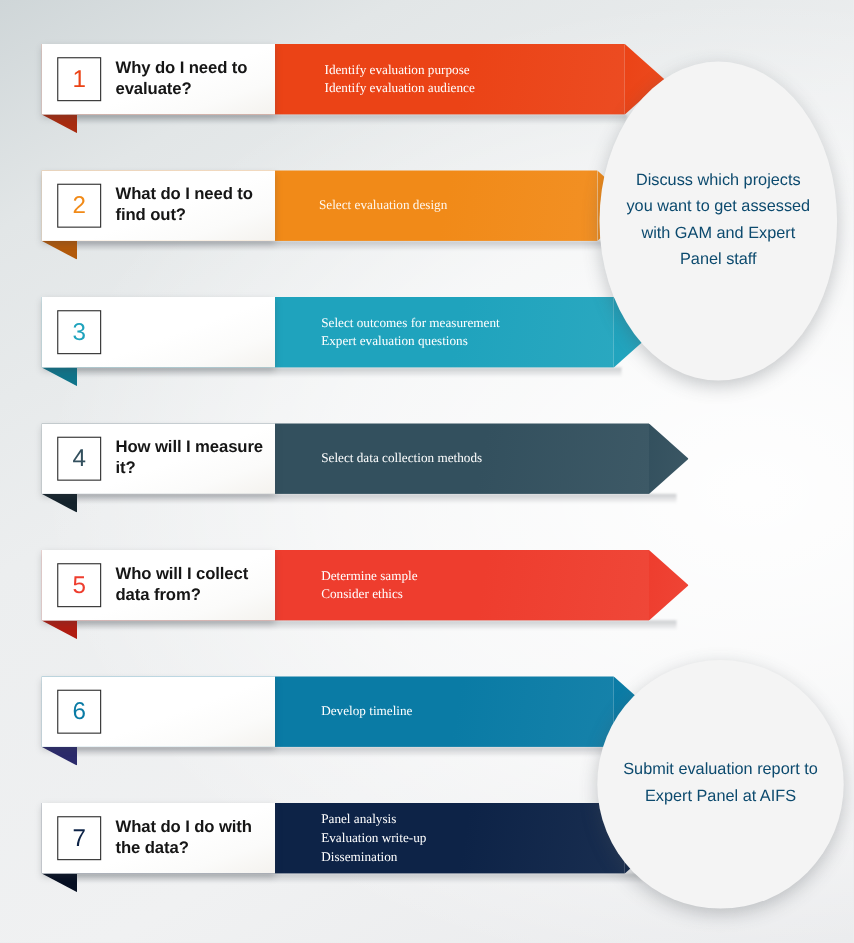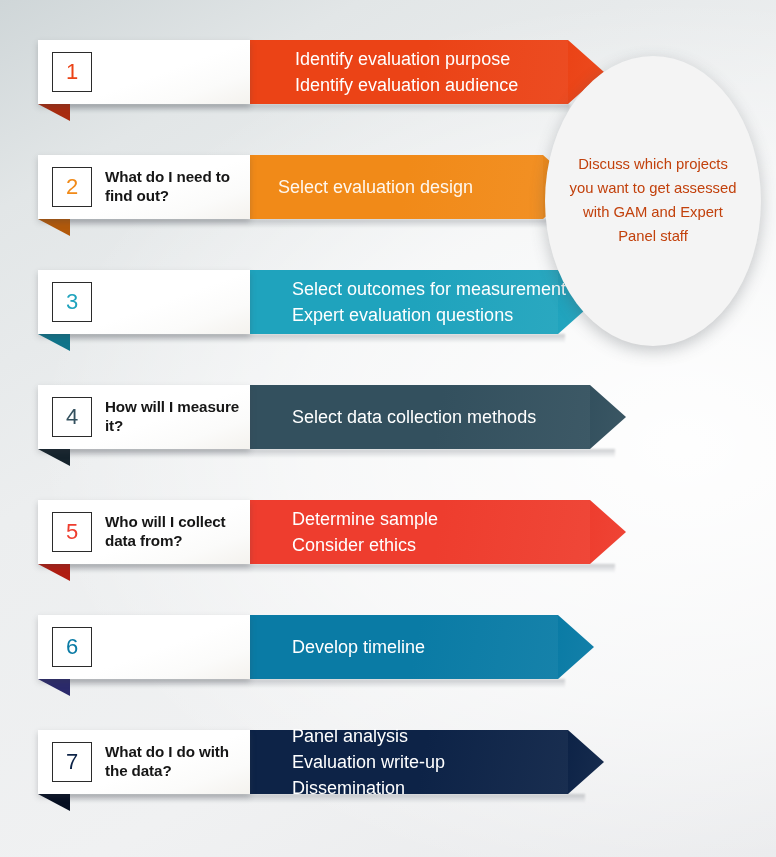--- a/index.html
+++ b/index.html
@@ -114,40 +114,41 @@
     position: absolute;
     top: 0;
     height: 64px;
     display: flex;
     flex-direction: column;
     justify-content: center;
     z-index: 4;
     pointer-events: none;
   }
   .actions div {
-    font-size: 18px;
+    font-size: 12px;
     line-height: 1.45;
     white-space: nowrap;
+    font-family: Liberation Serif, serif;
   }
 
   
   .callout {
     position: absolute;
     border-radius: 50%;
     background: #f4f4f4;
     box-shadow: 0 5px 16px rgba(70,76,84,0.30);
     display: flex;
     align-items: center;
     justify-content: center;
     z-index: 9;
   }
   .callout p {
     margin: 0;
     text-align: center;
-    color: #c2410c;
+    color: #0c4a6e;
     font-size: 14.8px;
     line-height: 1.62;
     padding: 0 22px;
   }
 </style>
 </head>
 <body>
 
 <div id="canvas">
 
@@ -159,31 +160,32 @@
       <div class="band-tip" style="left: 530px; background: linear-gradient(100deg, rgb(235, 67, 22) 0%, rgb(236, 75, 31) 100%); clip-path: polygon(0px 0px, 100% 50%, 0px 100%);"></div>
     </div>
     <div class="actions" style="left: 295px; color: rgb(255, 255, 255);">
       <div>Identify evaluation purpose</div>
       <div>Identify evaluation audience</div>
     </div>
     <div class="card">
       <div class="numbox">
         <span style="color: rgb(235, 67, 22);">1</span>
       </div>
+      <div class="qtext">Why do I need to evaluate?</div>
     </div>
   </div>
 
   <div class="row" style="top:155px;">
     <div class="band-shadow" style="width:490px;"></div>
     <div class="fold" style="background: rgb(177, 89, 11);"></div>
     <div class="band" style="width:505px;">
       <div class="band-body" style="background: linear-gradient(100deg, rgb(207, 119, 21) 0%, rgb(241, 138, 24) 26%, rgb(241, 138, 24) 72%, rgb(242, 144, 36) 100%);"></div>
       <div class="band-tip" style="left: 505px; background: linear-gradient(100deg, rgb(241, 138, 24) 0%, rgb(242, 143, 33) 100%); clip-path: polygon(0px 0px, 100% 50%, 0px 100%);"></div>
     </div>
-    <div class="actions" style="left: 278px; color: rgba(255, 255, 255, 0.93); align-items: center;">
+    <div class="actions" style="left: 290px; color: rgba(255, 255, 255, 0.93); align-items: center;">
       <div>Select evaluation design</div>
     </div>
     <div class="card">
       <div class="numbox">
         <span style="color: rgb(241, 138, 24);">2</span>
       </div>
       <div class="qtext">What do I need to find out?</div>
     </div>
   </div>
 
@@ -276,14 +278,17 @@
         <span style="color: rgb(13, 35, 71);">7</span>
       </div>
       <div class="qtext">What do I do with the data?</div>
     </div>
   </div>
 
   <div class="callout" style="left:545px; top:56px; width:216px; height:290px;">
     <p>Discuss which projects you want to get assessed with GAM and Expert Panel staff</p>
   </div>
 
+  <div class="callout" style="left:543px; top:600px; width:224px; height:226px;">
+    <p>Submit evaluation report to Expert Panel at AIFS</p>
+  </div>
 
 </div>
 
 </body></html>

